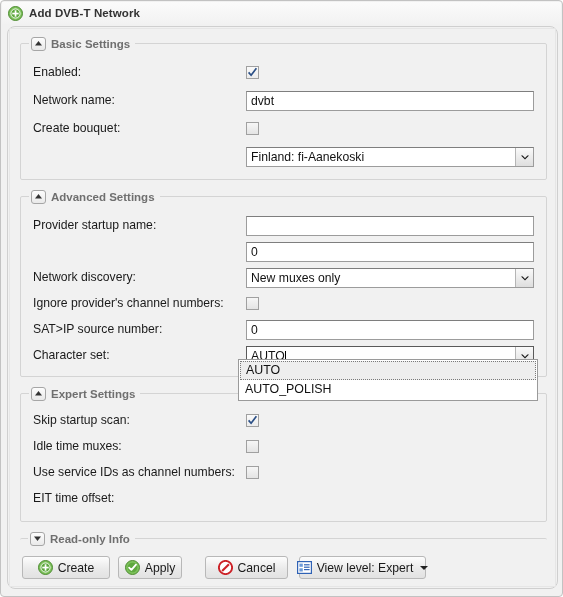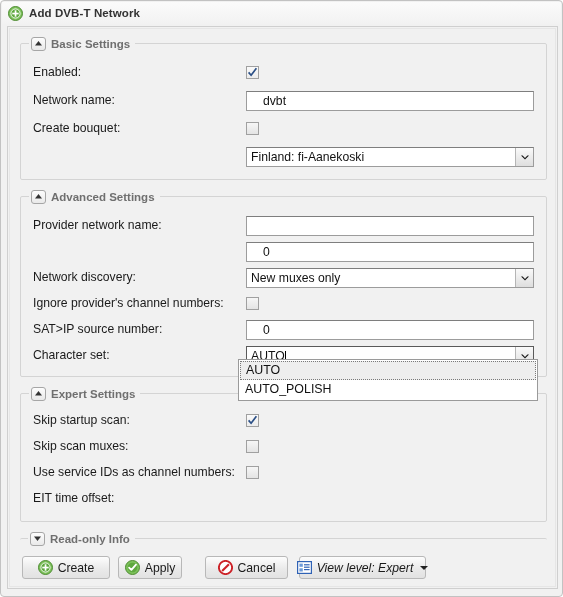--- a/index.html
+++ b/index.html
@@ -46,21 +46,21 @@
   .circ-icon svg { display: block; }
 
   
   #formpanel {
     position: absolute;
     left: 6px; top: 25px;
     width: 551px; height: 563px;
     box-sizing: border-box;
     background: #f1f1f1;
     border: 1px solid #cfcfcf;
-    border-radius: 0;
+    border-radius: 8px;
   }
   #formpanel::after{
     content:"";
     position:absolute; left:1px; top:1px; right:1px; bottom:1px;
     border:1px solid #e6e6e6;
     pointer-events:none;
   }
 
   
   .fs {
@@ -130,21 +130,21 @@
     position: absolute;
     box-sizing: border-box;
     height: 20px;
     border: 1px solid #9c9c9c;
     border-top-color: #7e7e7e;
     background: #ffffff;
     font-family: "Liberation Sans", sans-serif;
     font-size: 12.2px;
     color: #111111;
     line-height: 18px;
-    padding: 0 16px;
+    padding: 0 4px;
     outline: none;
   }
 
   
   .combo {
     position: absolute;
     box-sizing: border-box;
     height: 20px;
     border: 1px solid #9c9c9c;
     border-top-color: #7e7e7e;
@@ -296,21 +296,21 @@
       <div class="fs-legend">
         <div class="fs-toggle">
           <svg width="9" height="7" viewBox="0 0 9 7">
             <path d="M4.5 1 L8 5.4 L1 5.4 Z" fill="#333333"></path>
           </svg>
         </div>
         <span class="fs-title">Advanced Settings</span>
       </div>
 
       <div class="row" style="top:18px;">
-        <span class="lbl">Provider network name:</span>
+        <span class="lbl">Provider startup name:</span>
         <input class="tf" type="text" style="left: 225px; top: 1px; width: 288px;" value="">
       </div>
 
       <div class="row" style="top:44px;">
         <input class="tf" type="text" style="left: 225px; top: 1px; width: 288px;" value="0">
       </div>
 
       <div class="row" style="top:70px;">
         <span class="lbl">Network discovery:</span>
         <div class="combo" style="left:225px; top:1px; width:288px;">
@@ -361,21 +361,21 @@
       <div class="row" style="top:16px;">
         <span class="lbl">Skip startup scan:</span>
         <span class="cb checked" style="left:225px; top:4px;">
           <svg width="11" height="11" viewBox="0 0 11 11">
             <path d="M1.6 5.4 L4.1 8.2 L9.4 1.3" fill="none" stroke="#2b4f86" stroke-width="1.7"></path>
           </svg>
         </span>
       </div>
 
       <div class="row" style="top:42px;">
-        <span class="lbl">Skip scan muxes:</span>
+        <span class="lbl">Idle time muxes:</span>
         <span class="cb" style="left:225px; top:4px;"></span>
       </div>
 
       <div class="row" style="top:68px;">
         <span class="lbl">Use service IDs as channel numbers:</span>
         <span class="cb" style="left:225px; top:4px;"></span>
       </div>
 
       <div class="row" style="top:94px;">
         <span class="lbl">EIT time offset:</span>
@@ -419,21 +419,21 @@
     <div class="btn" style="left:197px; top:529px; width:83px;">
       <span class="bicon">
         <svg width="15" height="15" viewBox="0 0 15 15">
           <circle cx="7.5" cy="7.5" r="6.6" fill="#ffffff" stroke="#cc2127" stroke-width="1.9"></circle>
           <rect x="2.7" y="6.5" width="9.6" height="2.1" fill="#cc2127" transform="rotate(-45 7.5 7.5)"></rect>
         </svg>
       </span>
       <span>Cancel</span>
     </div>
 
-    <div class="btn" style="left:291px; top:529px; width:127px;font-style:italic;">
+    <div class="btn" style="left:291px; top:529px; width:127px;">
       <span class="bicon">
         <svg width="15" height="13" viewBox="0 0 15 13">
           <rect x="0.6" y="0.6" width="13.8" height="11.8" fill="#ffffff" stroke="#2f62b5" stroke-width="1.2"></rect>
           <rect x="2.4" y="2.6" width="3.4" height="3.2" fill="#6e9bd8"></rect>
           <rect x="2.4" y="7.3" width="3.4" height="3.2" fill="#6e9bd8"></rect>
           <rect x="7.0" y="3.2" width="5.6" height="1.2" fill="#2f62b5"></rect>
           <rect x="7.0" y="5.6" width="5.6" height="1.2" fill="#2f62b5"></rect>
           <rect x="7.0" y="8.0" width="5.6" height="1.2" fill="#2f62b5"></rect>
         </svg>
       </span>

